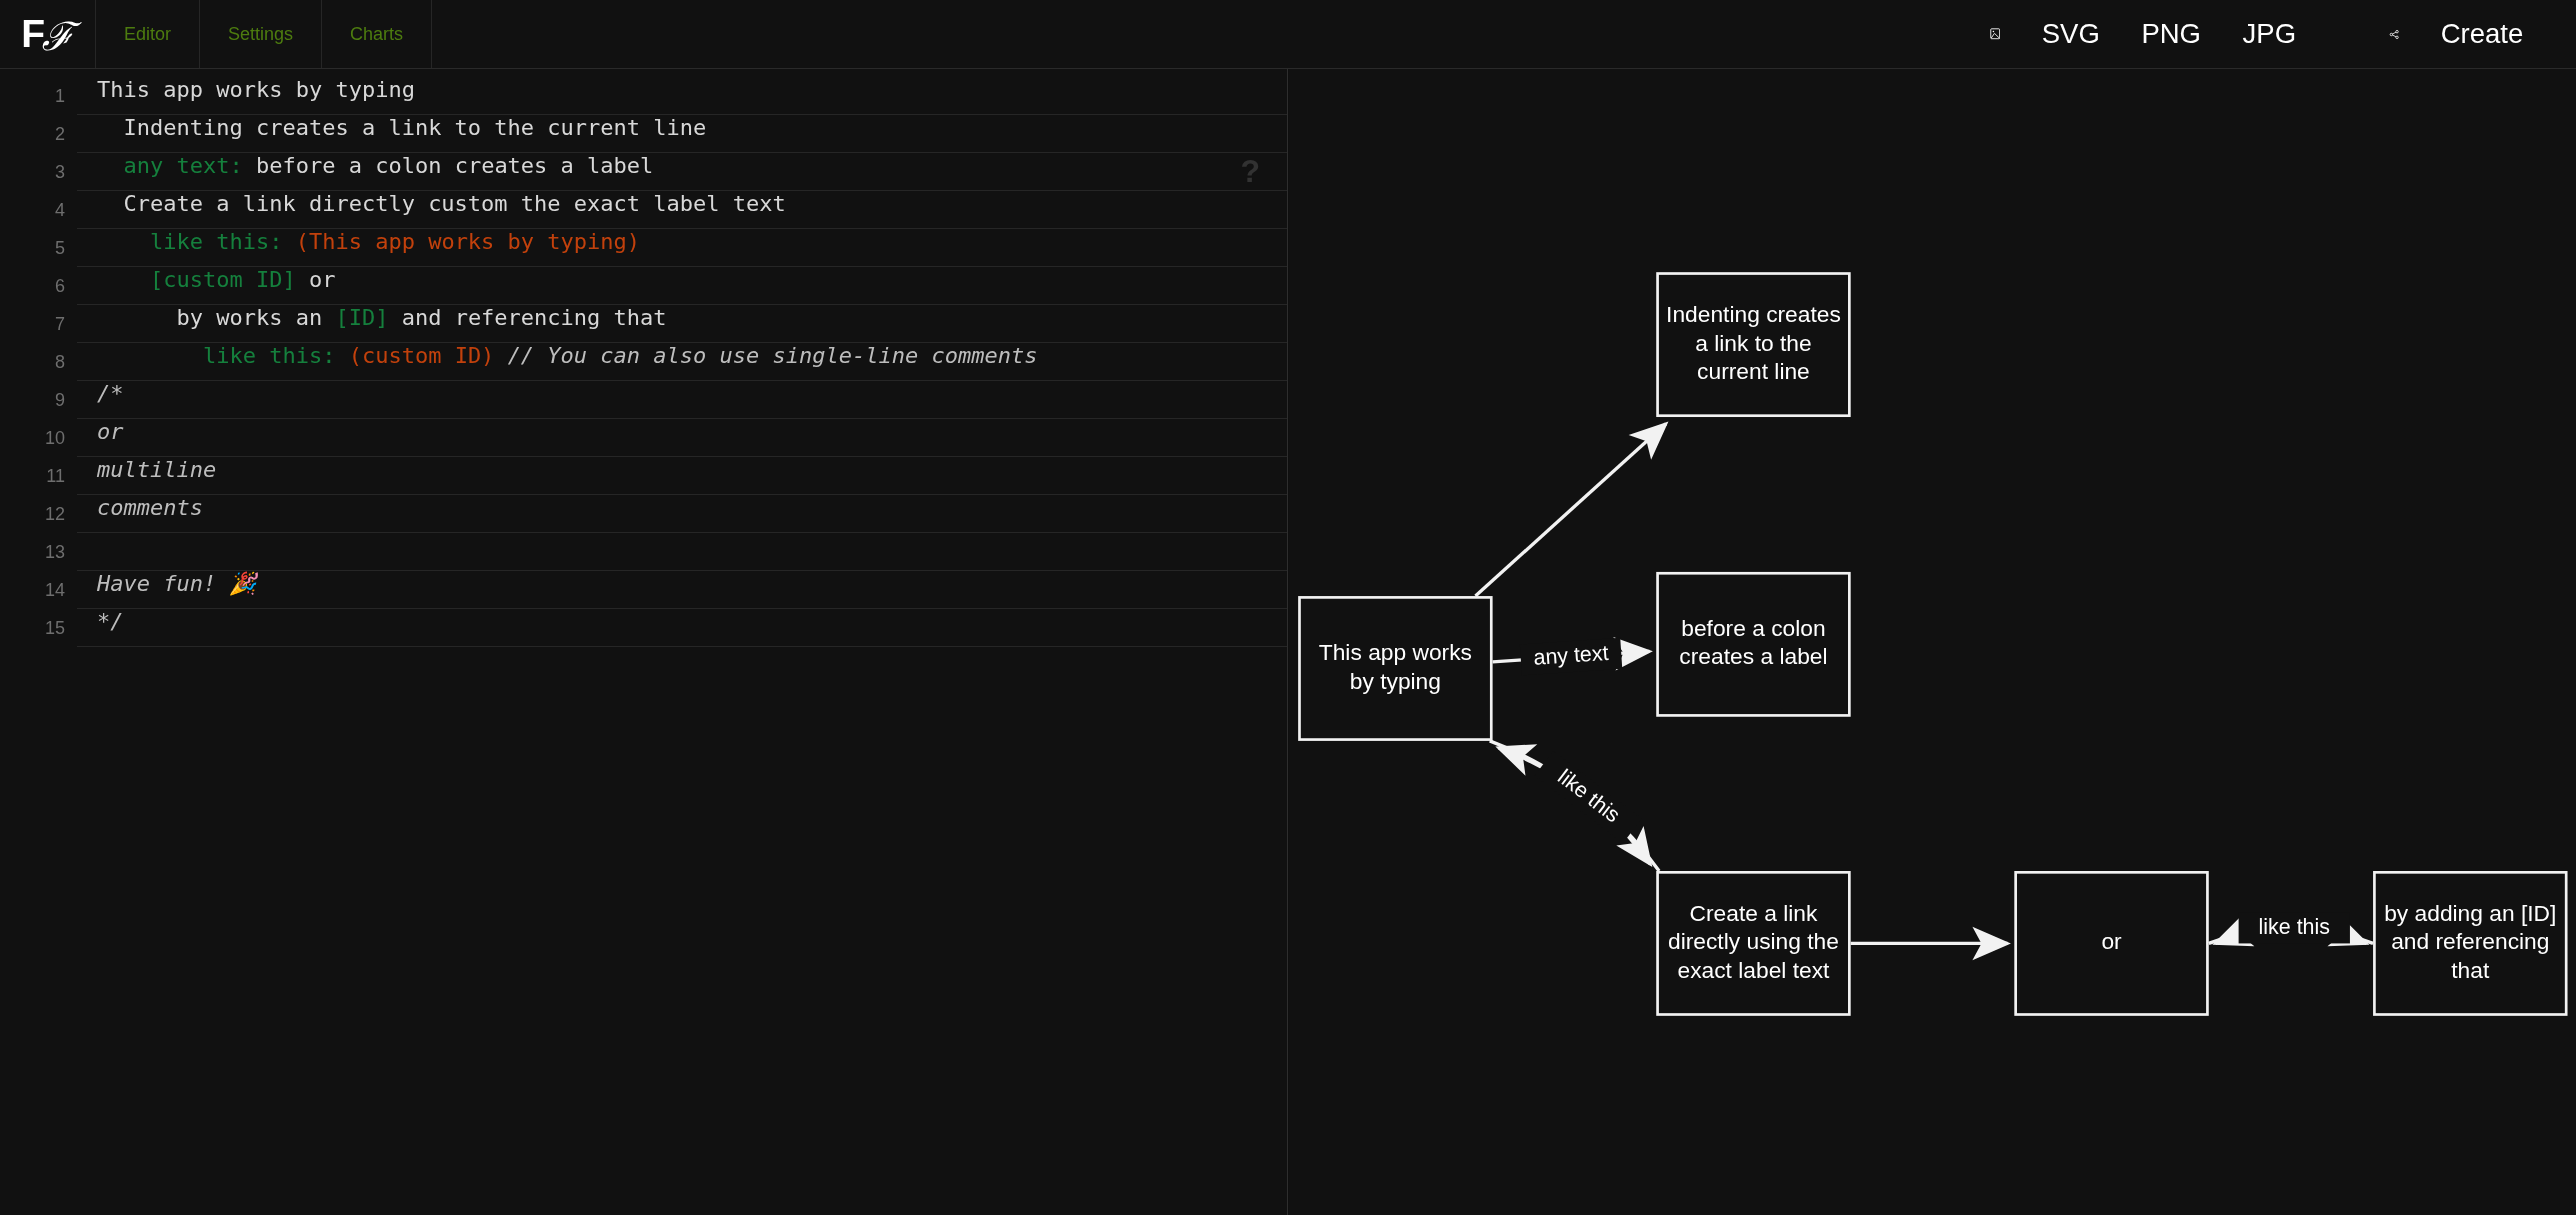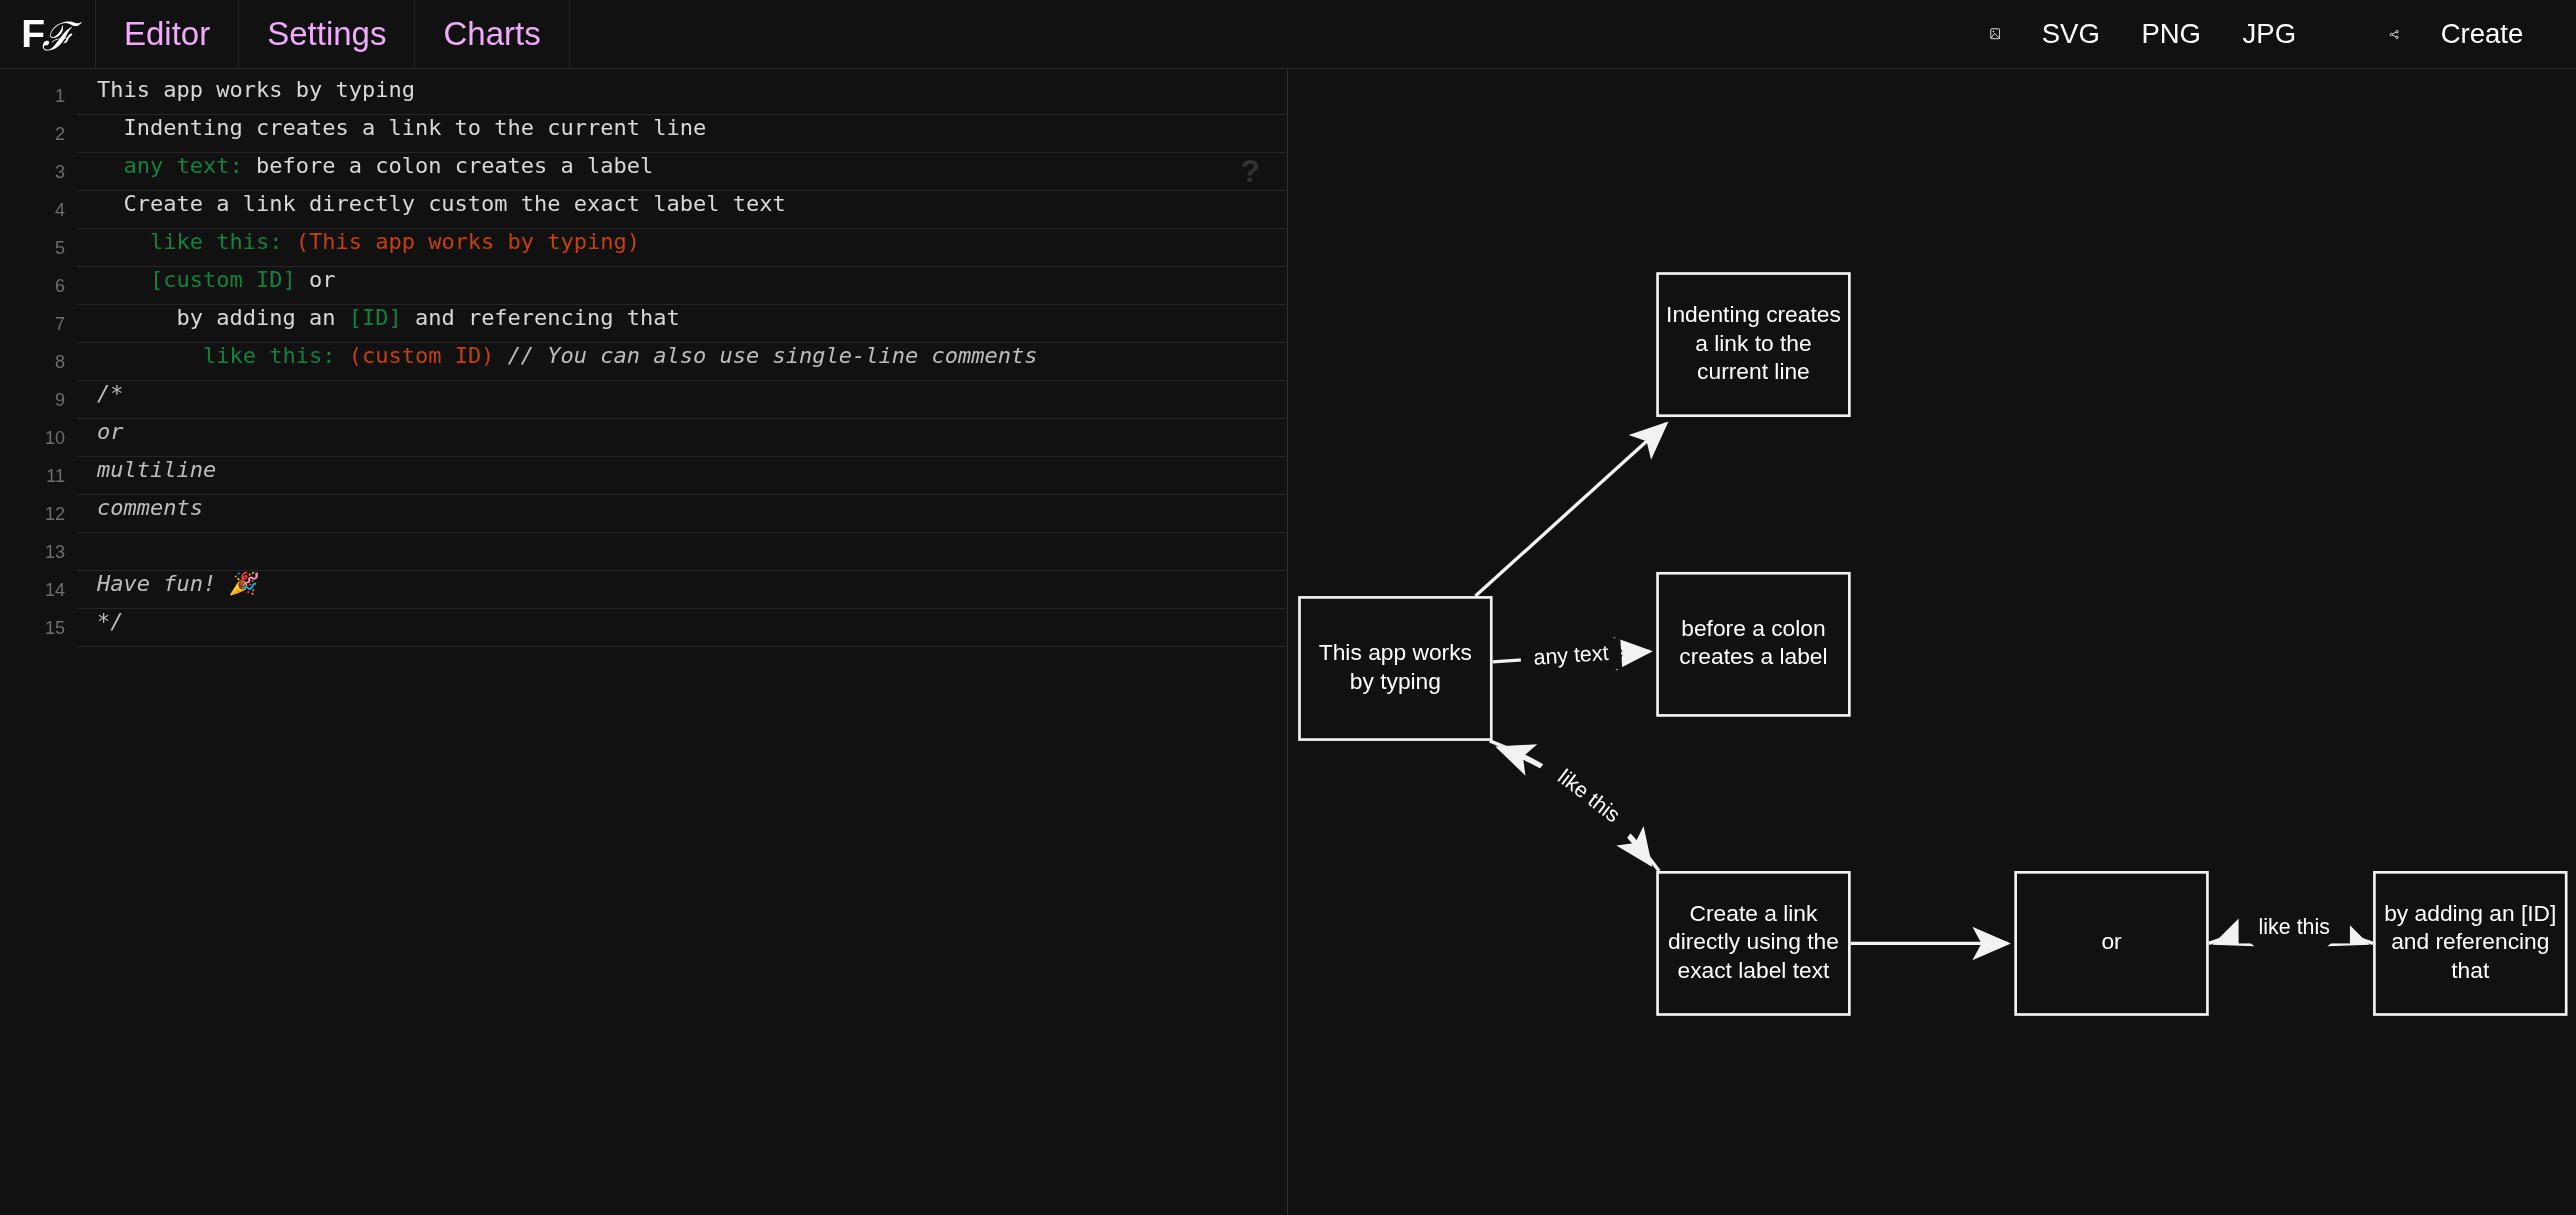--- a/index.html
+++ b/index.html
@@ -27,22 +27,22 @@
     color: #ffffff;
     user-select: none;
   }
   #logo .f1 { font-family: "Liberation Sans", sans-serif; font-weight: bold; font-size: 39px; letter-spacing: -1.3px; }
   #logo .f2 { font-family: "Liberation Serif", serif; font-style: italic; font-size: 39px; margin-left: -2px; }
 
   .nav-tab {
     display: flex; align-items: center; justify-content: center;
     padding: 12px 28px;
     height: 68px;
-    color: #f0abfc;
-    font-size: 33px;
+    color: #4d7c0f;
+    font-size: 18px;
     border-right: 1.3px solid #262626;
     cursor: pointer;
     white-space: nowrap;
   }
 
   #header-spacer { flex: 1 1 auto; }
 
   #header-right {
     display: flex; align-items: center;
     padding-right: 38px;
@@ -181,21 +181,21 @@
 
 <div id="editor-panel">
   <div id="help-icon">?</div>
   <div id="code-lines">
       <div class="code-line"><div class="gutter">1</div><div class="content"><span class="tok-plain">This app works by typing</span></div></div>
       <div class="code-line"><div class="gutter">2</div><div class="content"><span class="tok-plain">  Indenting creates a link to the current line</span></div></div>
       <div class="code-line"><div class="gutter">3</div><div class="content"><span class="tok-plain">  </span><span class="tok-label">any text:</span><span class="tok-plain"> before a colon creates a label</span></div></div>
       <div class="code-line"><div class="gutter">4</div><div class="content"><span class="tok-plain">  Create a link directly custom the exact label text</span></div></div>
       <div class="code-line"><div class="gutter">5</div><div class="content"><span class="tok-plain">    </span><span class="tok-label">like this:</span><span class="tok-plain"> </span><span class="tok-ref">(This app works by typing)</span></div></div>
       <div class="code-line"><div class="gutter">6</div><div class="content"><span class="tok-plain">    </span><span class="tok-label">[custom ID]</span><span class="tok-plain"> or</span></div></div>
-      <div class="code-line"><div class="gutter">7</div><div class="content"><span class="tok-plain">      by adding an </span><span class="tok-label">[ID]</span><span class="tok-plain"> and referencing that</span></div></div>
+      <div class="code-line"><div class="gutter">7</div><div class="content"><span class="tok-plain">      by works an </span><span class="tok-label">[ID]</span><span class="tok-plain"> and referencing that</span></div></div>
       <div class="code-line"><div class="gutter">8</div><div class="content"><span class="tok-plain">        </span><span class="tok-label">like this:</span><span class="tok-plain"> </span><span class="tok-ref">(custom ID)</span><span class="tok-plain"> </span><span class="tok-comment">// You can also use single-line comments</span></div></div>
       <div class="code-line"><div class="gutter">9</div><div class="content"><span class="tok-comment">/*</span></div></div>
       <div class="code-line"><div class="gutter">10</div><div class="content"><span class="tok-comment">or</span></div></div>
       <div class="code-line"><div class="gutter">11</div><div class="content"><span class="tok-comment">multiline</span></div></div>
       <div class="code-line"><div class="gutter">12</div><div class="content"><span class="tok-comment">comments</span></div></div>
       <div class="code-line"><div class="gutter">13</div><div class="content"><span class="tok-plain"></span></div></div>
       <div class="code-line"><div class="gutter">14</div><div class="content"><span class="tok-comment">Have fun! 🎉</span></div></div>
       <div class="code-line"><div class="gutter">15</div><div class="content"><span class="tok-comment">*/</span></div></div>
     </div>
 </div>

